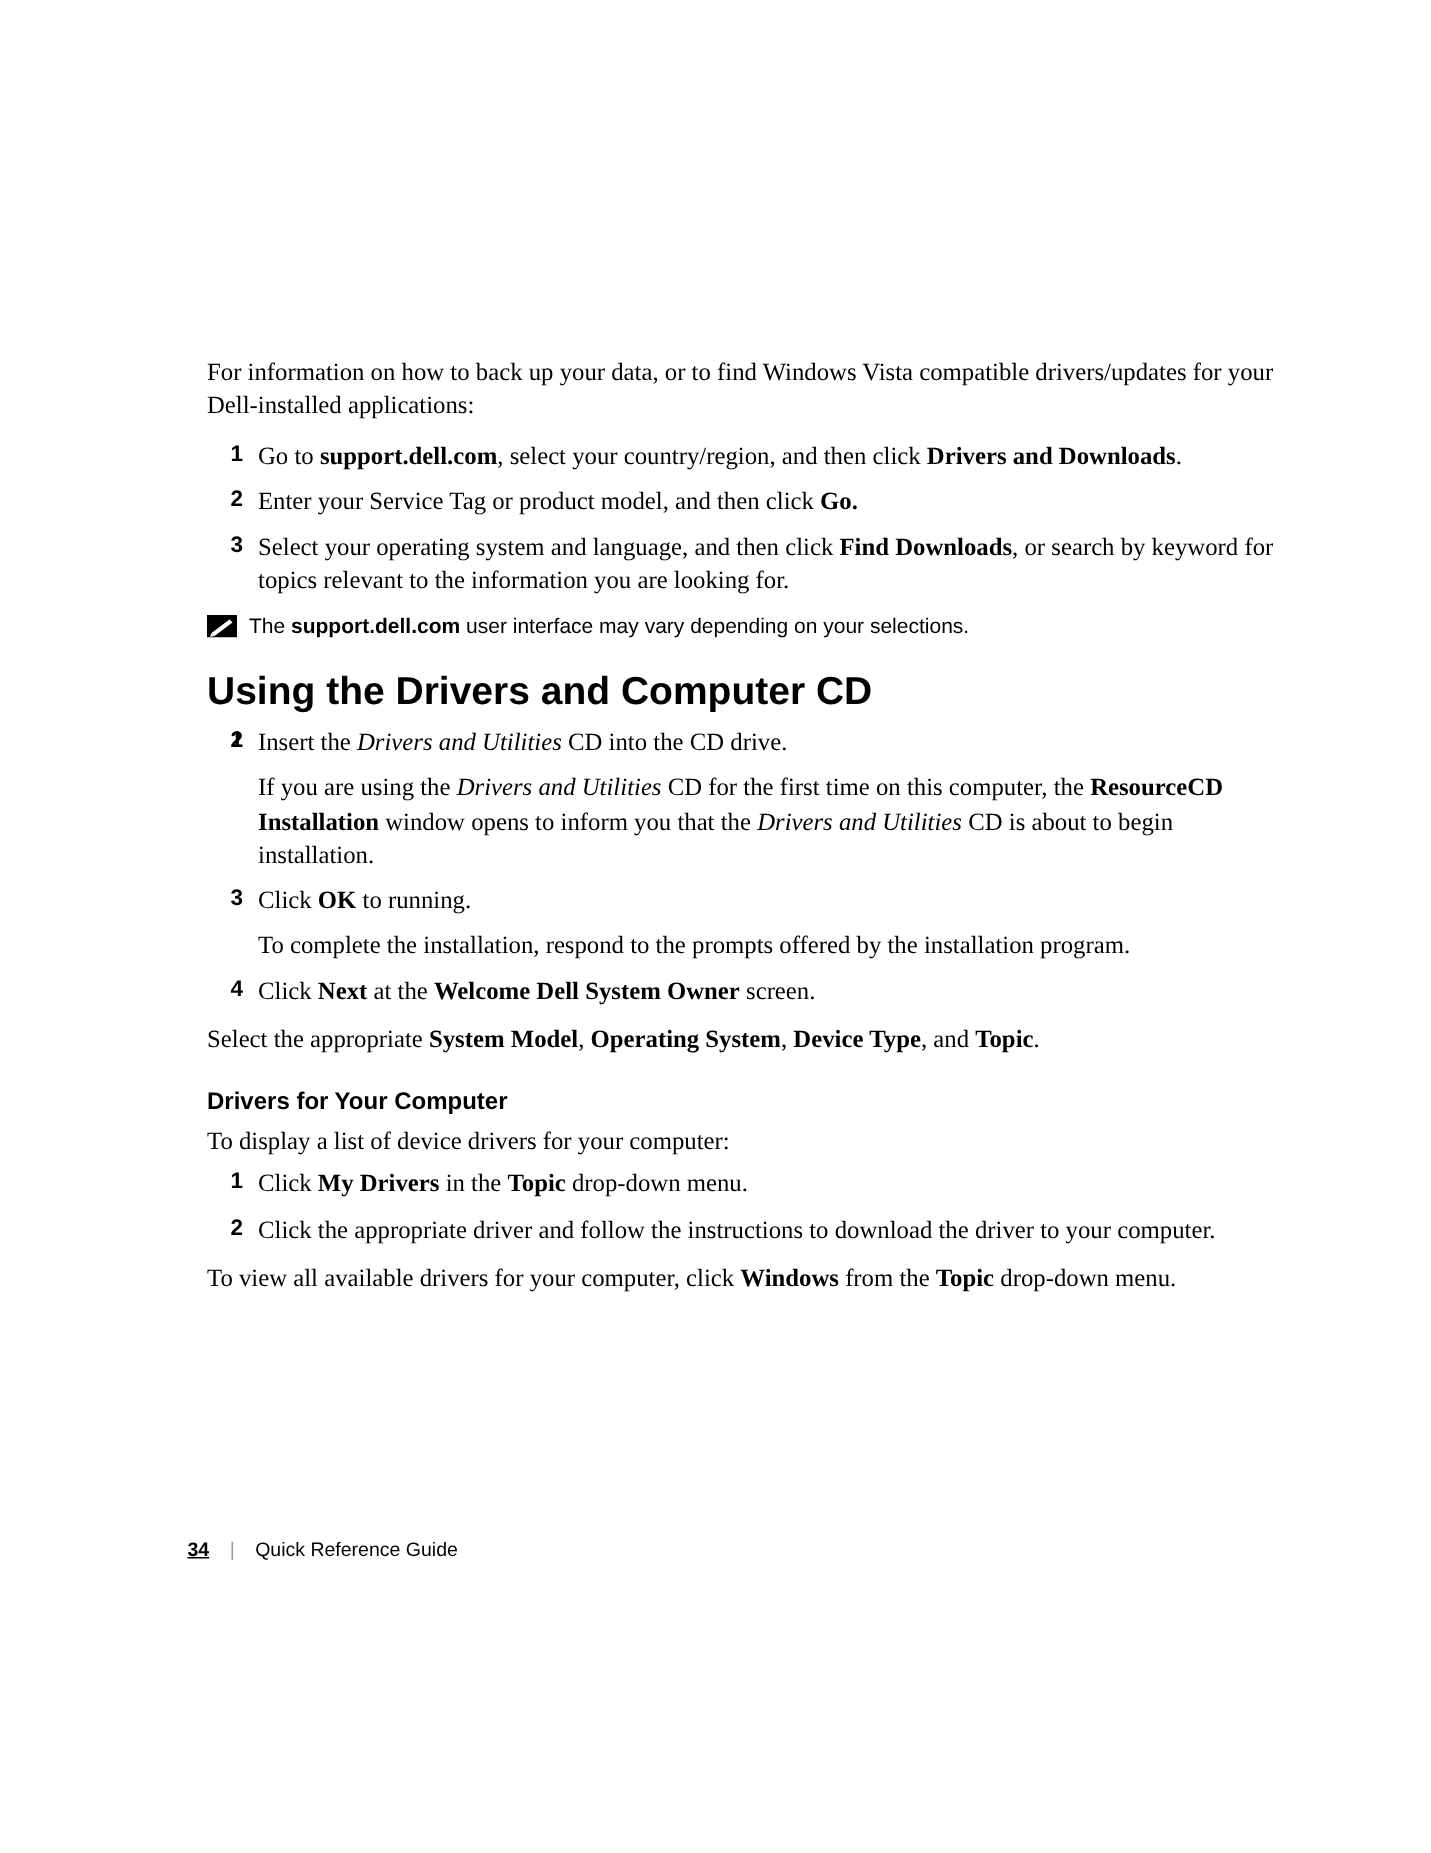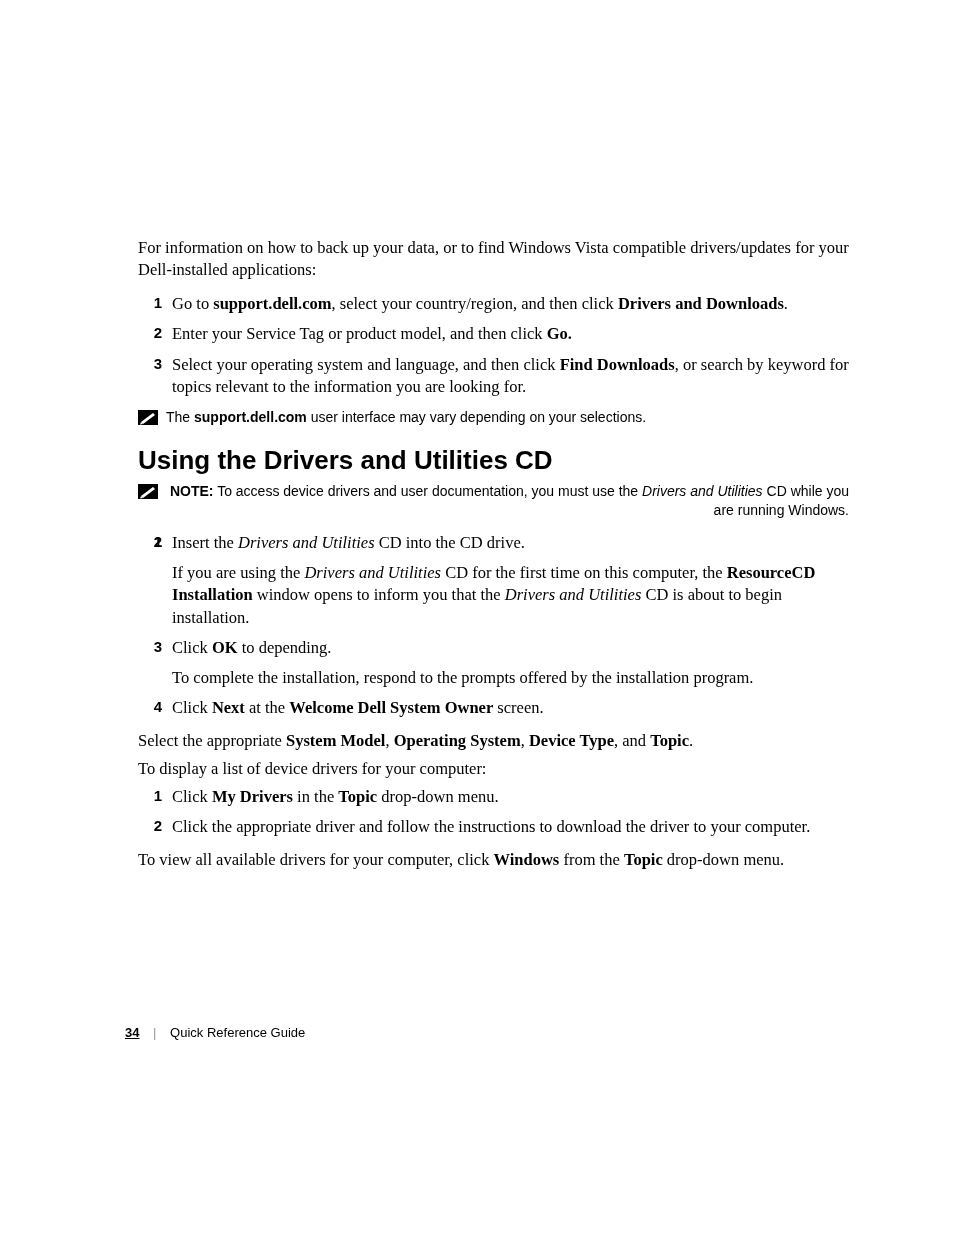--- a/index.html
+++ b/index.html
@@ -123,62 +123,53 @@
     <svg class="note-icon" viewBox="0 0 20 15">
       <rect x="0" y="0" width="20" height="15" fill="#000"></rect>
       <polygon points="3,12 15,3 17,5 5,14" fill="#fff"></polygon>
       <polygon points="3,12 5,14 2,14.5" fill="#fff"></polygon>
     </svg>
     <div class="note-text">
       <span>The </span><b>support.dell.com</b><span> user interface may vary depending on your selections.</span>
     </div>
   </div>
 
-  <h2 class="section">Using the Drivers and Utilities CD</h2>
+  <h2 class="section">Using the Drivers and Computer CD</h2>
 
 
-  <div class="note-row">
-    <svg class="note-icon" viewBox="0 0 20 15">
-      <rect x="0" y="0" width="20" height="15" fill="#000"></rect>
-      <polygon points="3,12 15,3 17,5 5,14" fill="#fff"></polygon>
-      <polygon points="3,12 5,14 2,14.5" fill="#fff"></polygon>
-    </svg>
-    <div class="note-text">
-      <b>NOTE:</b><span> To access device drivers and user documentation, you must use the </span><i>Drivers and Utilities</i><span> CD while you are running Windows.</span>
-    </div>
-  </div>
 
   <ol class="numlist">
     <li>
       <span class="num">1</span>
     </li>
     <li>
       <span class="num">2</span>
       <span>Insert the </span><i>Drivers and Utilities</i><span> CD into the CD drive.</span>
       <div class="li-extra">
         <span>If you are using the </span><i>Drivers and Utilities</i><span> CD for the first time on this computer, the </span><b>ResourceCD Installation</b><span> window opens to inform you that the </span><i>Drivers and Utilities</i><span> CD is about to begin installation.</span>
       </div>
     </li>
     <li>
       <span class="num">3</span>
-      <span>Click </span><b>OK</b><span> to depending.</span>
+      <span>Click </span><b>OK</b><span> to running.</span>
       <div class="li-extra">
         <span>To complete the installation, respond to the prompts offered by the installation program.</span>
       </div>
     </li>
     <li>
       <span class="num">4</span>
       <span>Click </span><b>Next</b><span> at the </span><b>Welcome Dell System Owner</b><span> screen.</span>
     </li>
   </ol>
 
   <p class="body-p">
     <span>Select the appropriate </span><b>System Model</b><span>, </span><b>Operating System</b><span>, </span><b>Device Type</b><span>, and </span><b>Topic</b><span>.</span>
   </p>
 
+  <h3 class="subsection">Drivers for Your Computer</h3>
 
   <p class="body-p">To display a list of device drivers for your computer:</p>
 
   <ol class="numlist">
     <li>
       <span class="num">1</span>
       <span>Click </span><b>My Drivers</b><span> in the </span><b>Topic</b><span> drop-down menu.</span>
     </li>
     <li>
       <span class="num">2</span>

